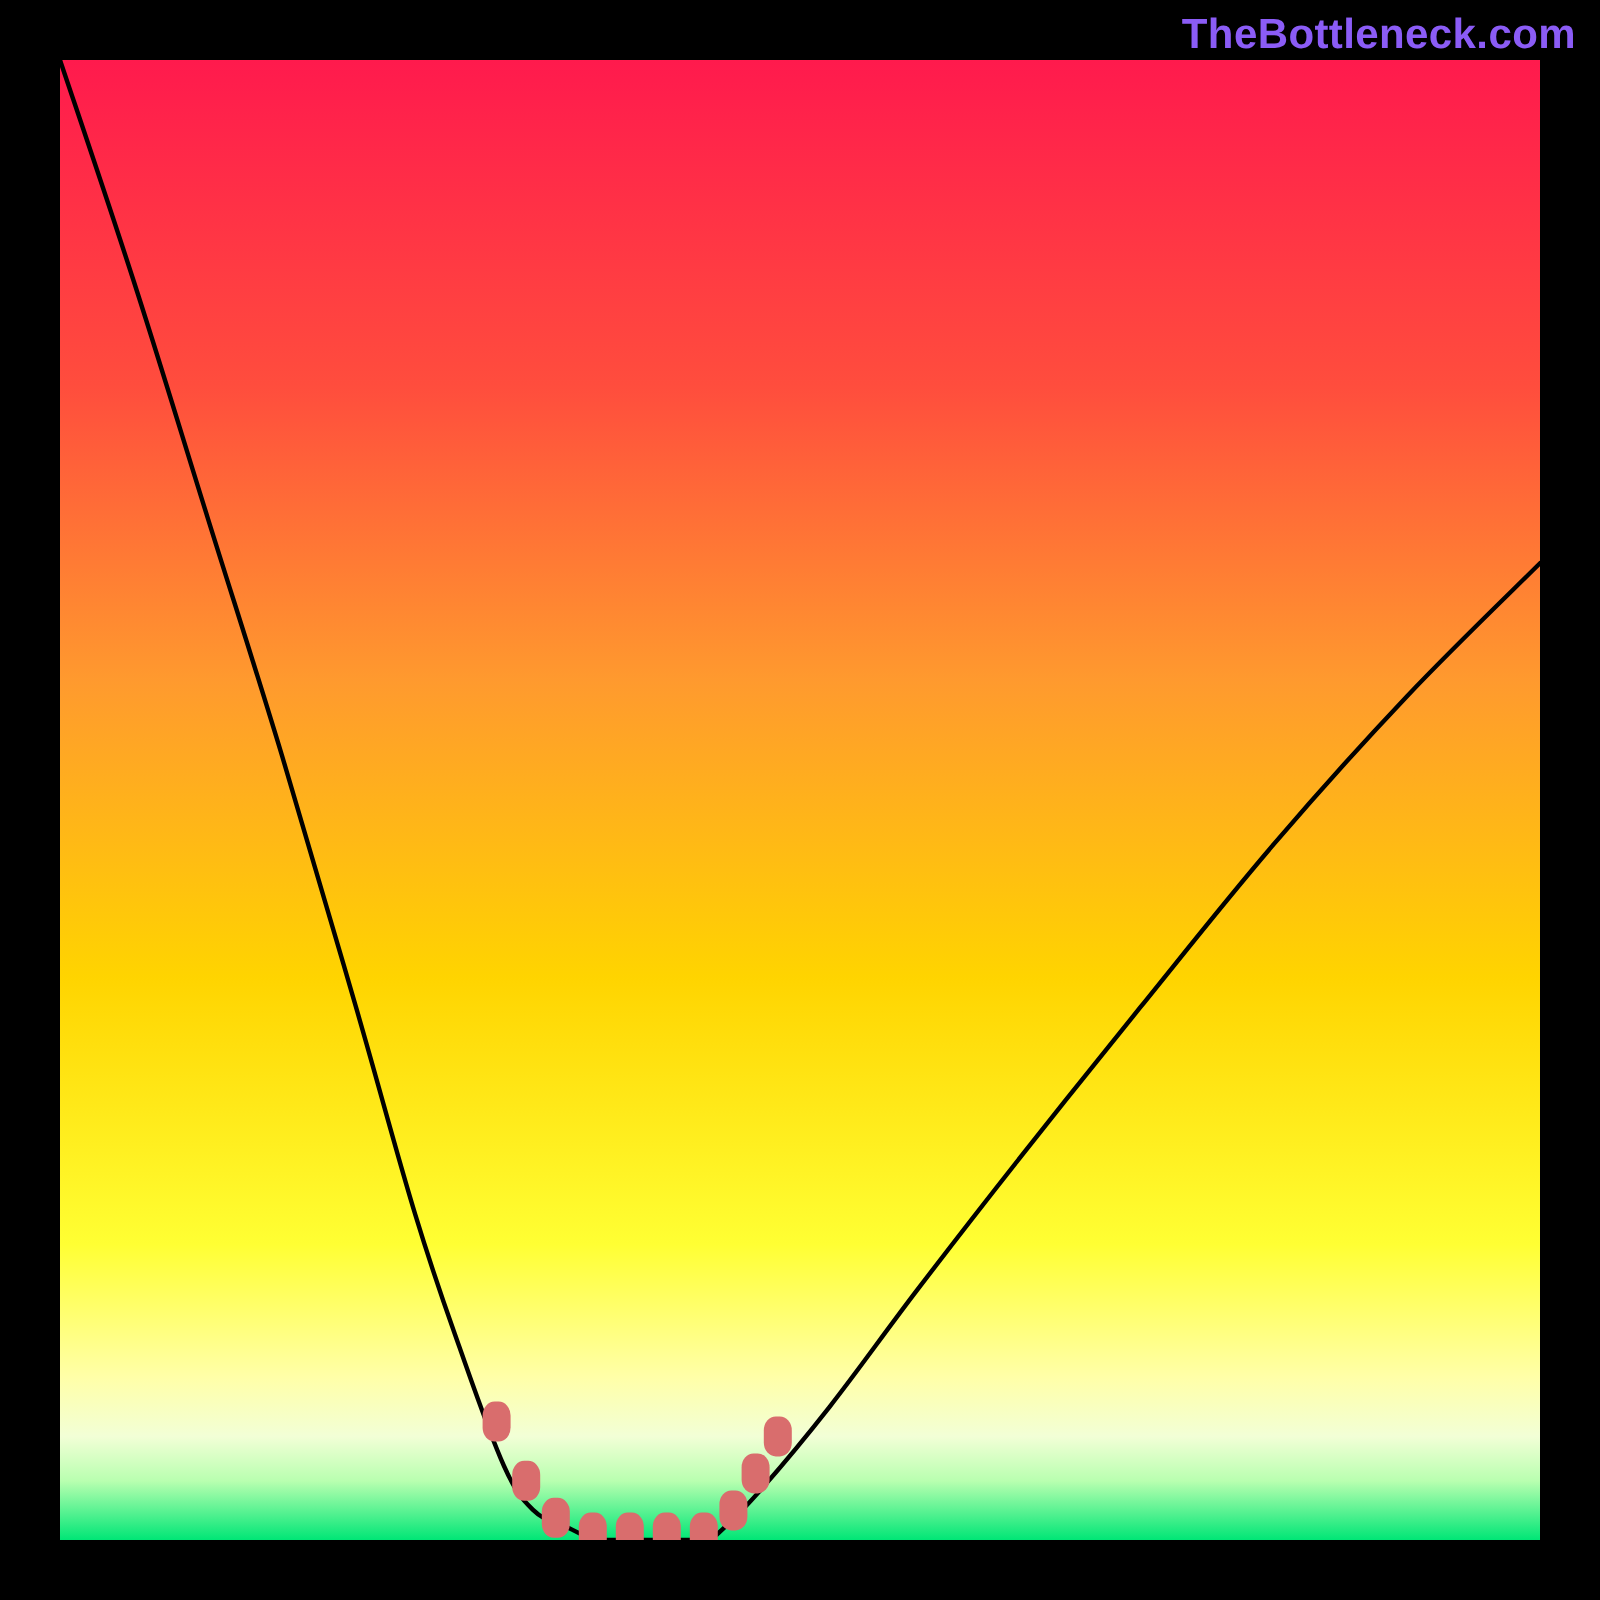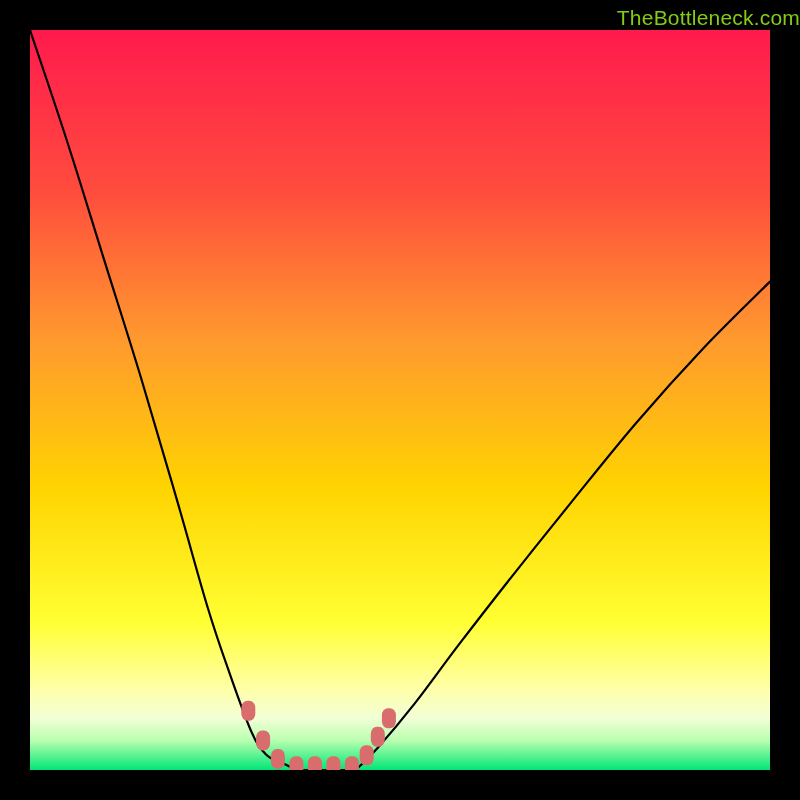--- a/index.html
+++ b/index.html
@@ -19,24 +19,24 @@
   }
   .plot {
     position: absolute;
     left: 30px; top: 30px;
     width: 740px; height: 740px;
     overflow: hidden;
   }
   .watermark {
     position: absolute;
     top: 6px;
-    right: 0;
-    color: #84cc16;
+    right: 12px;
+    color: #8b5cf6;
     font-size: 21px;
-    font-weight: 400;
+    font-weight: 700;
     letter-spacing: 0.2px;
   }
   svg { display:block; }
 </style>
 </head>
 <body>
 
 <div class="frame">
   <div class="plot">
     <svg viewBox="0 0 740 740" width="740" height="740">

